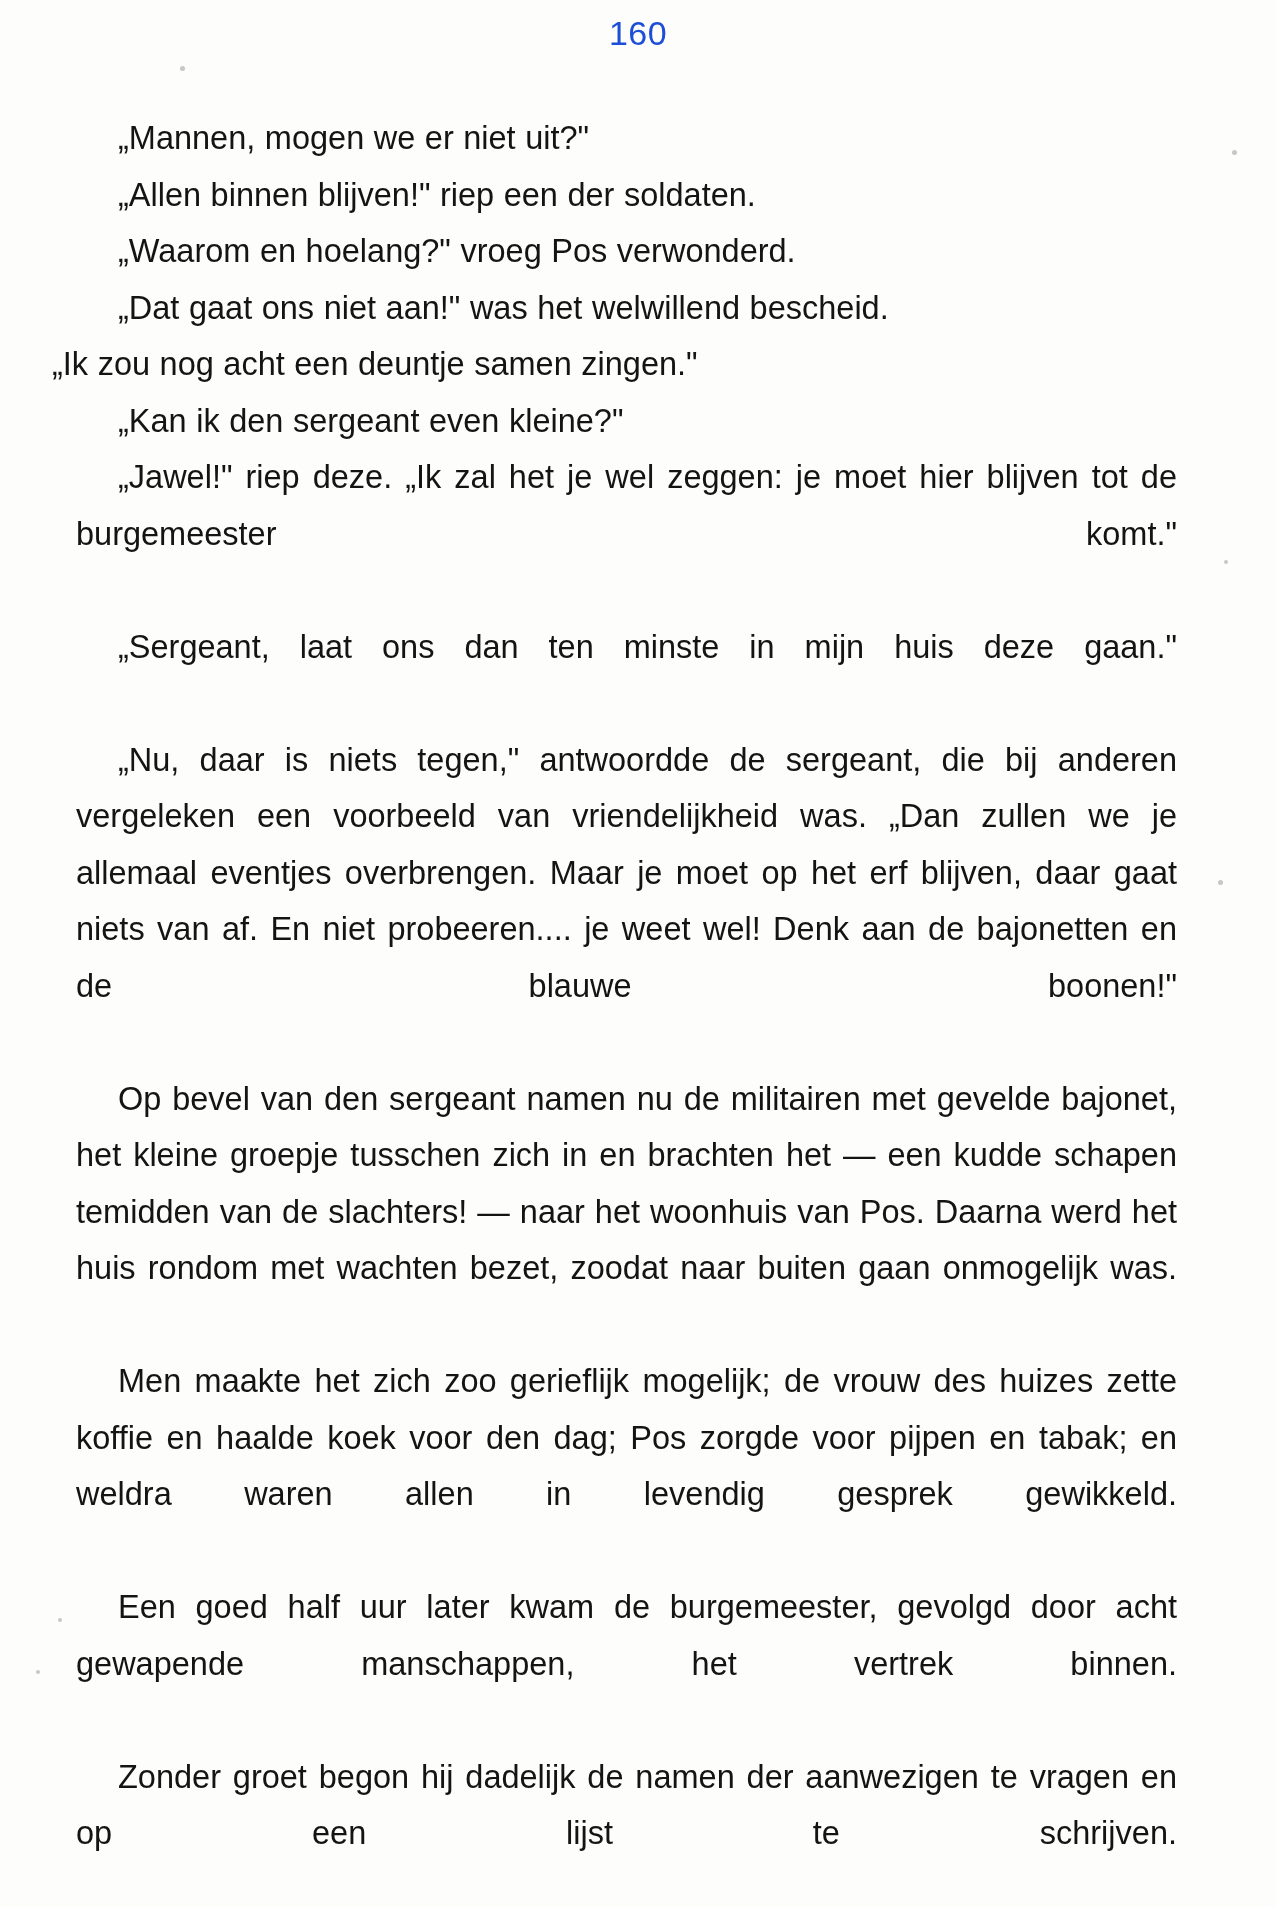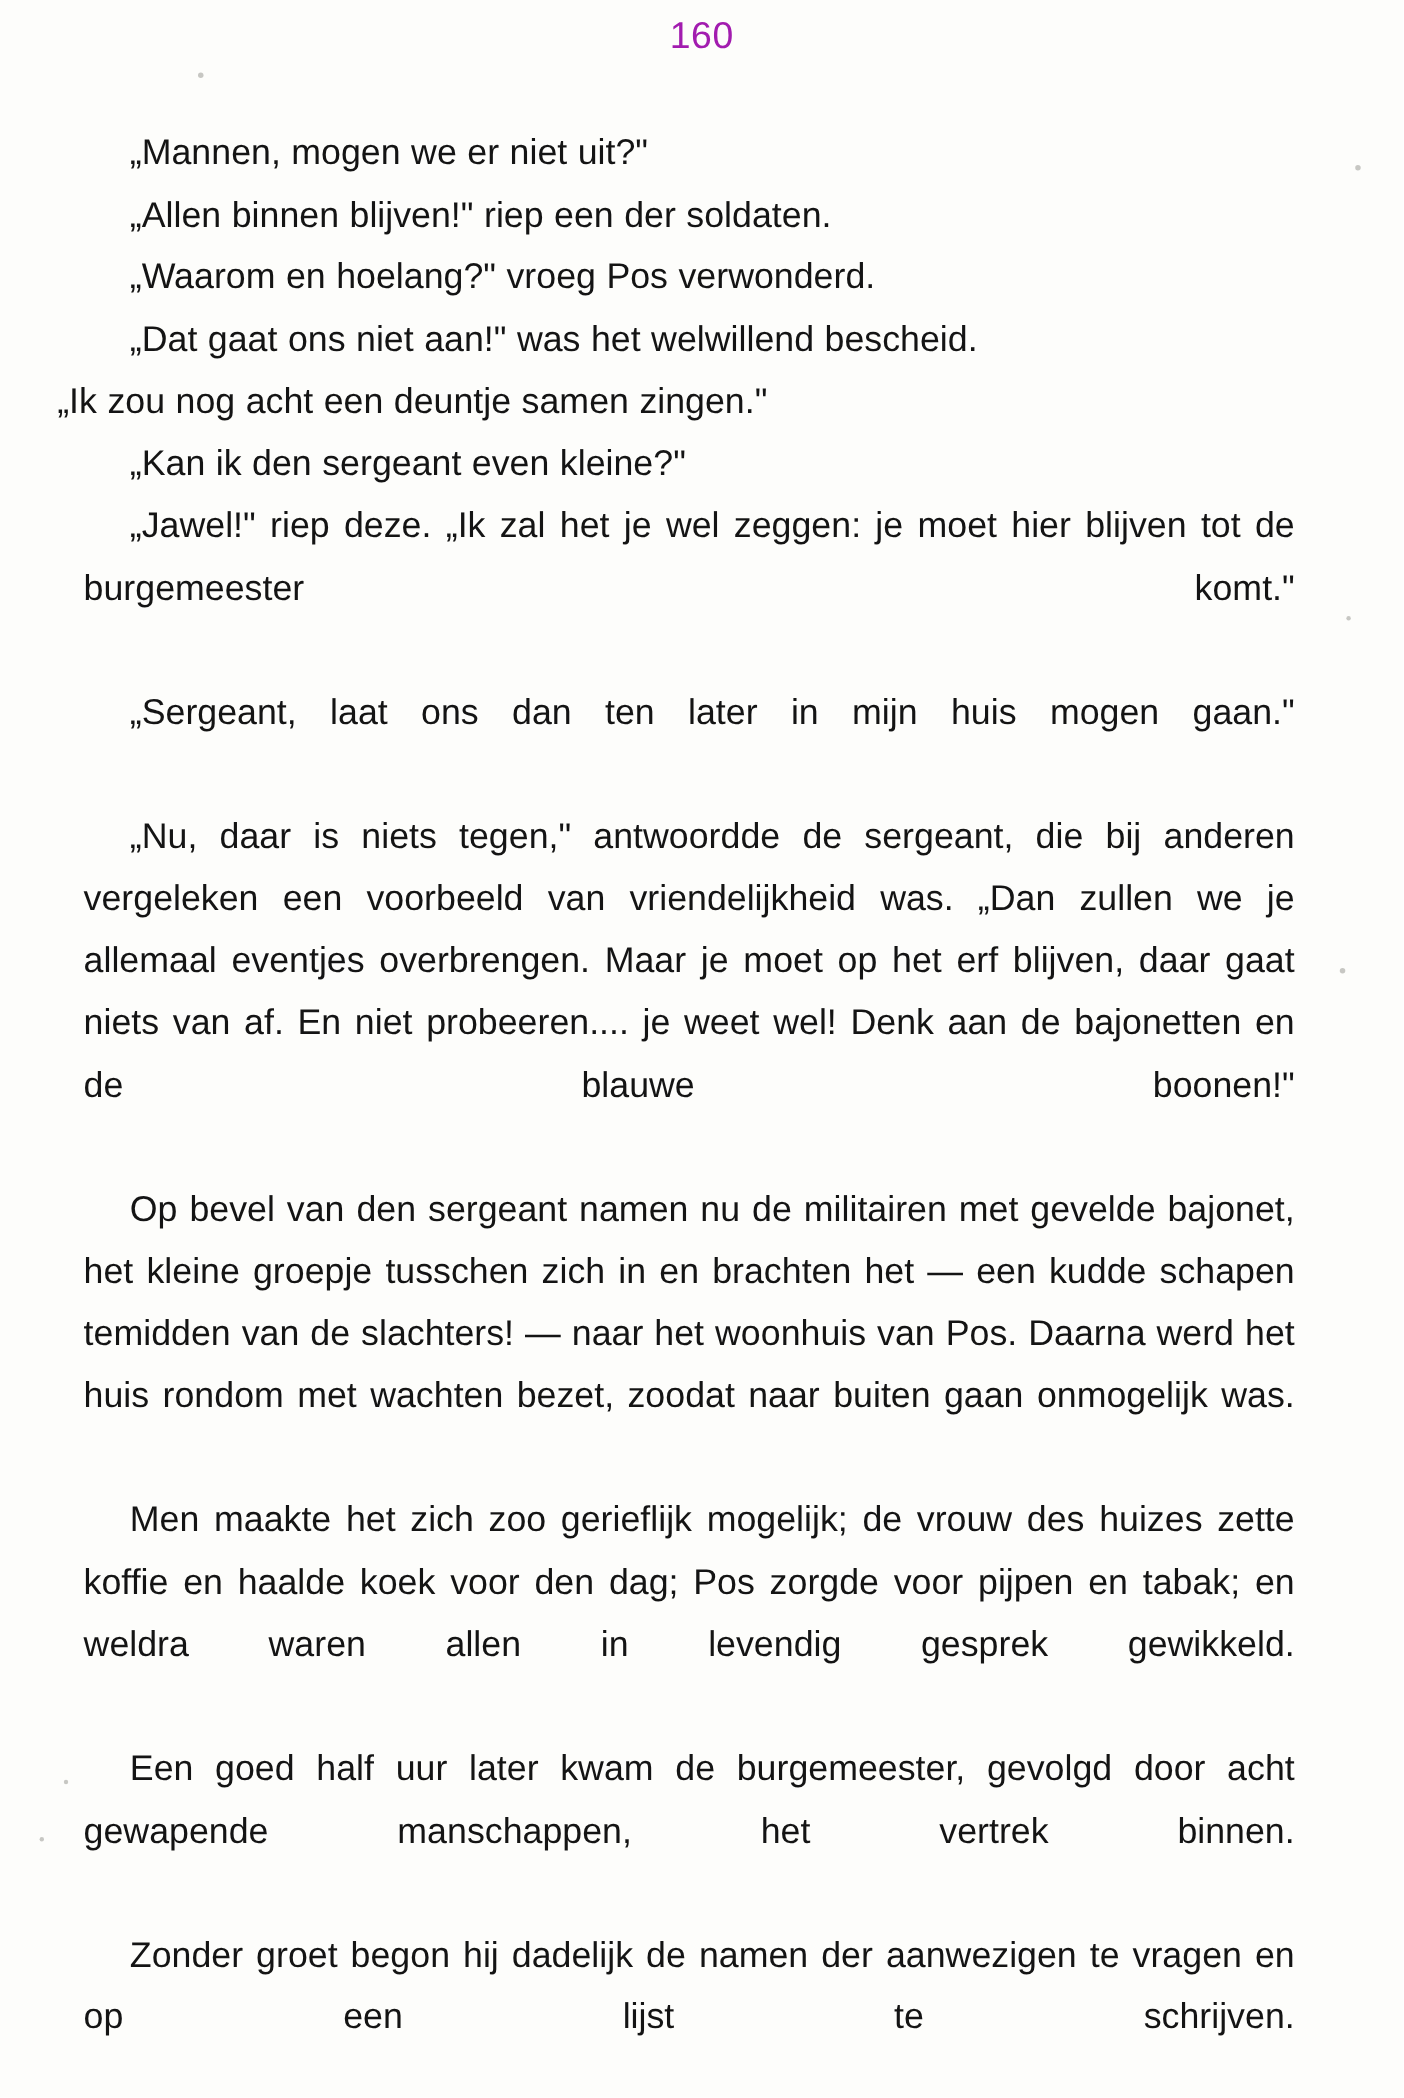--- a/index.html
+++ b/index.html
@@ -26,21 +26,21 @@
   .page-number {
     position: absolute;
     top: 14px;
     left: 0;
     width: 1276px;
     text-align: center;
     font-size: 34px;
     letter-spacing: 0.5px;
     font-family: "Liberation Sans", sans-serif;
     font-weight: 400;
-    color: #a21caf;
+    color: #1d4ed8;
   }
   .body-text {
     position: absolute;
     top: 110px;
     left: 52px;
     width: 1125px;
     font-size: 32.5px;
     line-height: 56.5px;
     font-family: "Liberation Sans", sans-serif;
     color: #141414;
@@ -82,21 +82,21 @@
   <div class="page-number">160</div>
 
   <div class="body-text">
     <p class="para indent nostretch">„Mannen, mogen we er niet uit?"</p>
     <p class="para indent nostretch">„Allen binnen blijven!" riep een der soldaten.</p>
     <p class="para indent nostretch">„Waarom en hoelang?" vroeg Pos verwonderd.</p>
     <p class="para indent nostretch">„Dat gaat ons niet aan!" was het welwillend bescheid.</p>
     <p class="para noindent nostretch">„Ik zou nog acht een deuntje samen zingen."</p>
     <p class="para indent nostretch">„Kan ik den sergeant even kleine?"</p>
     <p class="para indent">„Jawel!" riep deze. „Ik zal het je wel zeggen: je moet hier blijven tot de burgemeester komt."</p>
-    <p class="para indent">„Sergeant, laat ons dan ten later in mijn huis mogen gaan."</p>
+    <p class="para indent">„Sergeant, laat ons dan ten minste in mijn huis deze gaan."</p>
     <p class="para indent">„Nu, daar is niets tegen," antwoordde de sergeant, die bij anderen vergeleken een voorbeeld van vriendelijkheid was. „Dan zullen we je allemaal eventjes overbrengen. Maar je moet op het erf blijven, daar gaat niets van af. En niet probeeren.... je weet wel! Denk aan de bajonetten en de blauwe boonen!"</p>
     <p class="para indent">Op bevel van den sergeant namen nu de militairen met gevelde bajonet, het kleine groepje tusschen zich in en brachten het — een kudde schapen temidden van de slachters! — naar het woonhuis van Pos. Daarna werd het huis rondom met wachten bezet, zoodat naar buiten gaan onmogelijk was.</p>
     <p class="para indent">Men maakte het zich zoo gerieflijk mogelijk; de vrouw des huizes zette koffie en haalde koek voor den dag; Pos zorgde voor pijpen en tabak; en weldra waren allen in levendig gesprek gewikkeld.</p>
     <p class="para indent">Een goed half uur later kwam de burgemeester, gevolgd door acht gewapende manschappen, het vertrek binnen.</p>
     <p class="para indent">Zonder groet begon hij dadelijk de namen der aanwezigen te vragen en op een lijst te schrijven.</p>
   </div>
 
   <span class="speckle" style="left:180px;top:66px;width:5px;height:5px;"></span>
   <span class="speckle" style="left:1232px;top:150px;width:5px;height:5px;"></span>
   <span class="speckle" style="left:1224px;top:560px;width:4px;height:4px;"></span>

